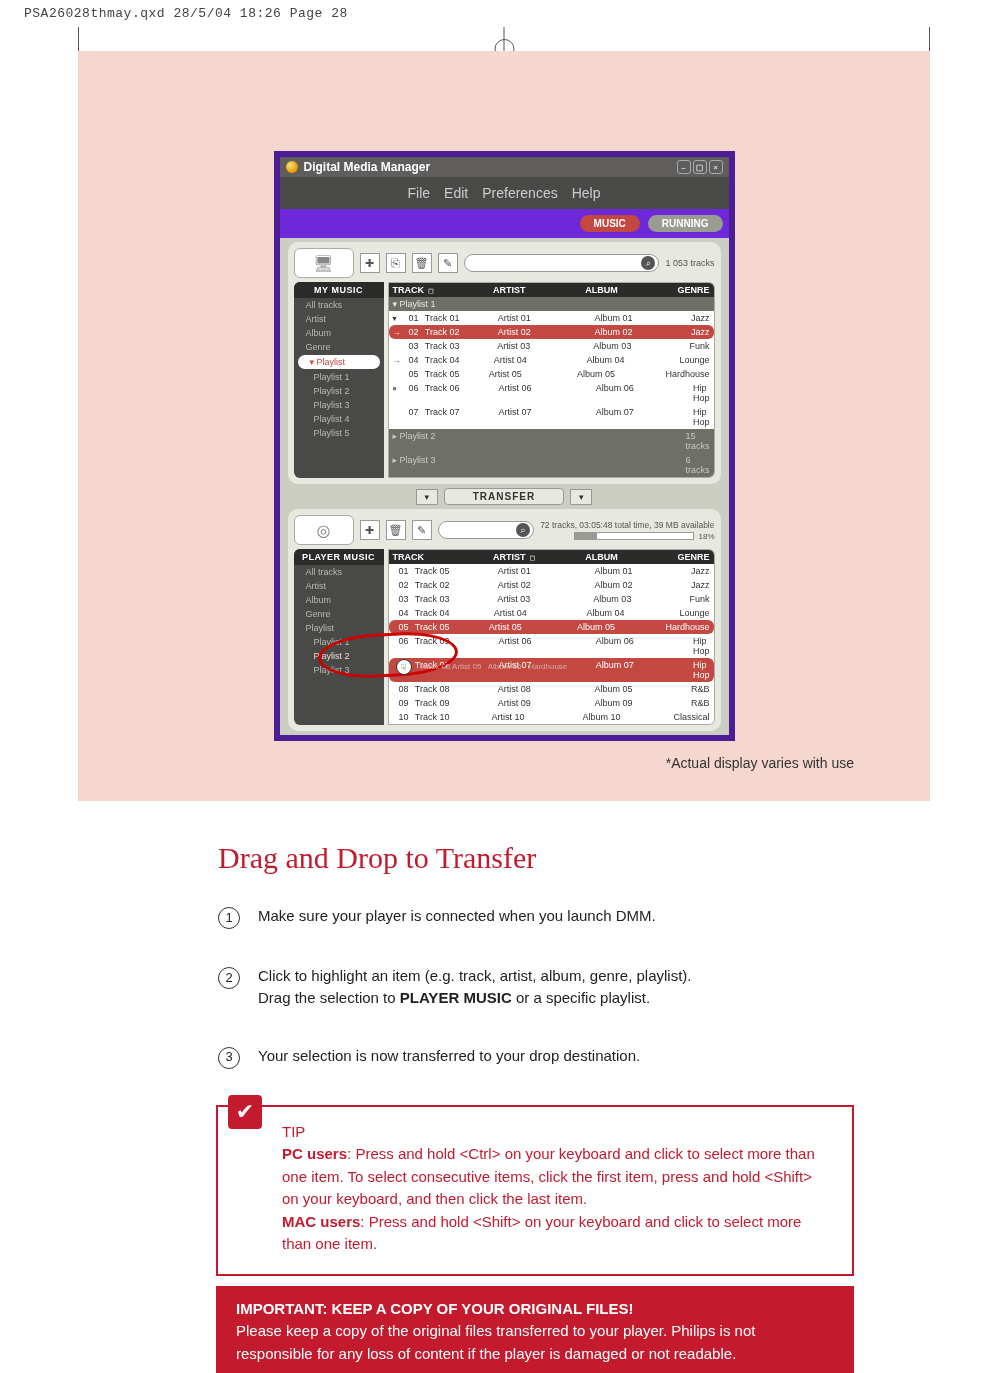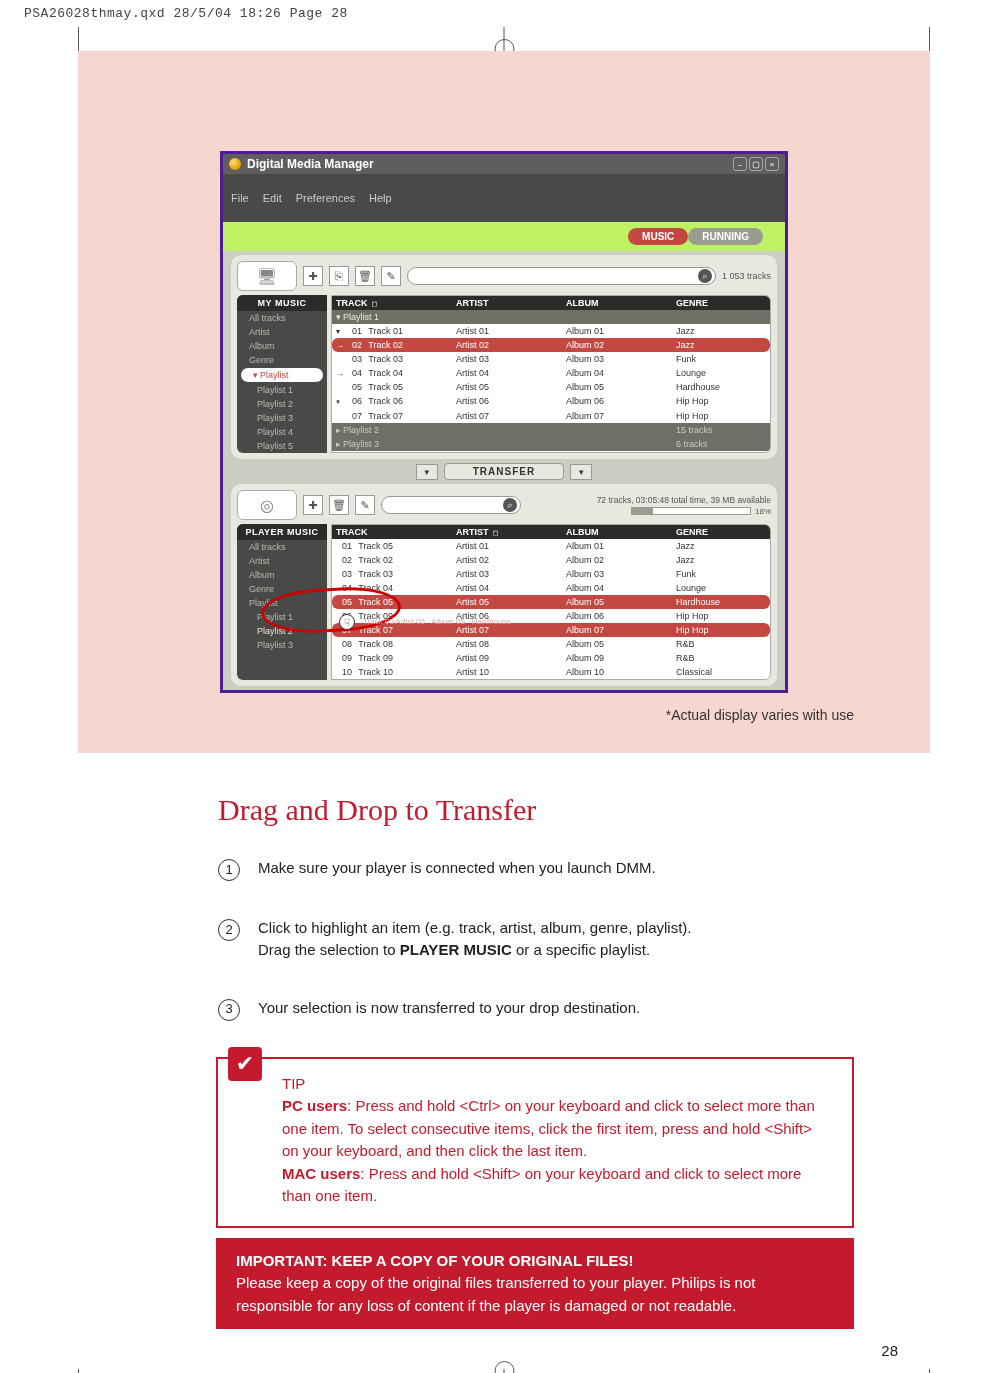--- a/index.html
+++ b/index.html
@@ -50,24 +50,24 @@
   }
 
   .pink-block {
     background: #f6d7d0;
     padding: 100px 38px 30px 38px;
     position: relative;
   }
 
   
   .app {
-    width: 568px;
+    width: 461px;
     margin: 0 auto;
     background: #cccec3;
-    border: 3px solid #4c1d95;
+    border: 6px solid #4c1d95;
     font-size: 9px;
     color: #333;
   }
   .titlebar {
     background: #5f5e5c;
     color: #fff;
     display: flex;
     align-items: center;
     padding: 3px 6px;
     font-size: 12px;
@@ -81,27 +81,27 @@
   .winctrl {
     margin-left:auto; display:flex; gap:2px;
   }
   .winctrl span {
     width:14px; height:14px; border:1px solid #aaa; border-radius:3px;
     display:flex; align-items:center; justify-content:center;
     font-size:8px; color:#ddd;
   }
   .menubar {
     background: #494947;
-    display:flex; gap:14px; padding:18px 8px;
-    color:#ccc; font-size:11px;
+    display:flex; gap:14px; padding:8px 8px;
+    color:#ccc; font-size:14px;justify-content:center;
   }
   .mode-row {
-    display:flex; justify-content:flex-end; gap:0;
-    padding:6px 22px;
-    background:#bef264;
+    display:flex; justify-content:flex-end; gap:8px;
+    padding:6px 6px;
+    background:#6d28d9;
   }
   .mode-pill {
     padding:3px 14px; border-radius:10px; font-size:10px; font-weight:bold;
     color:#fff; background:#9a9c91;
   }
   .mode-pill.active { background:#c44842; }
 
   .panel {
     background:#e7e8df;
     margin:4px 8px;

